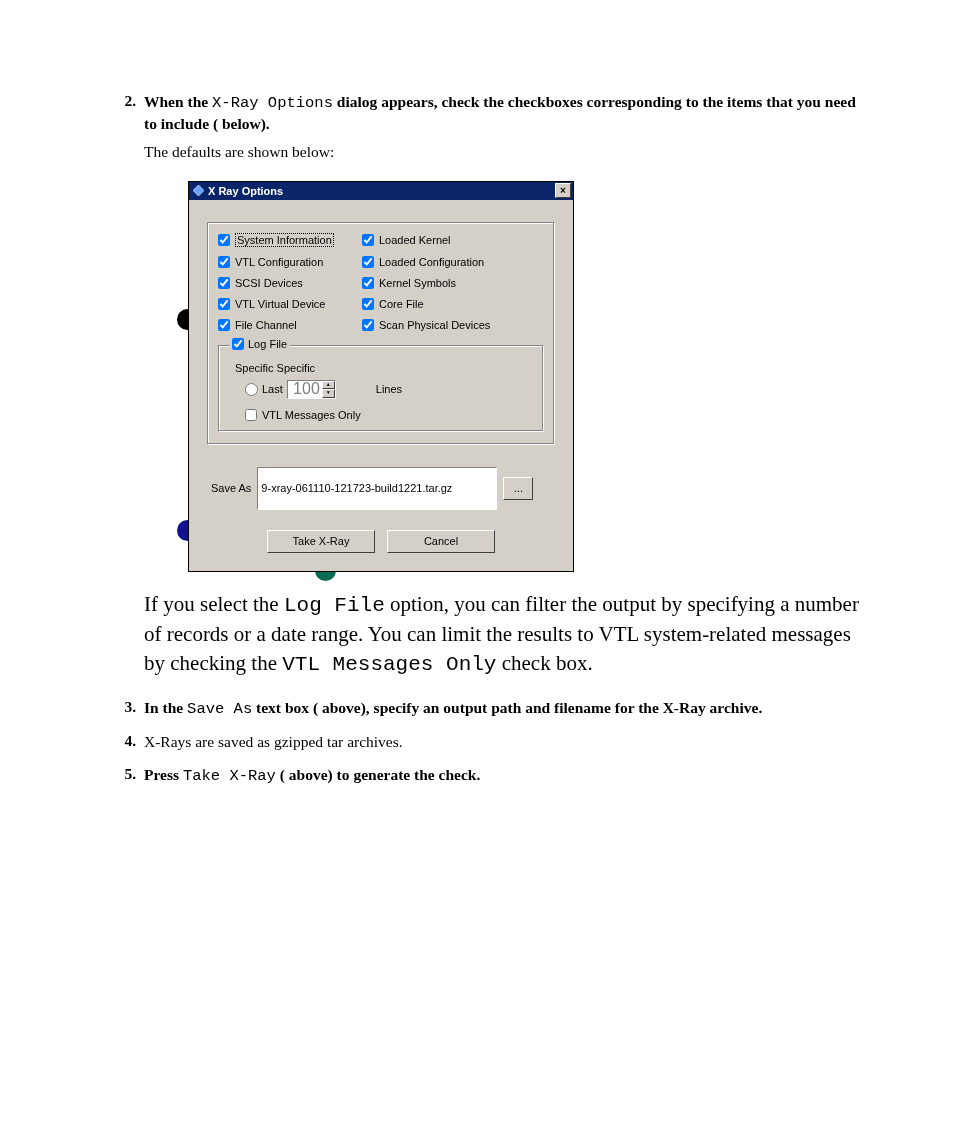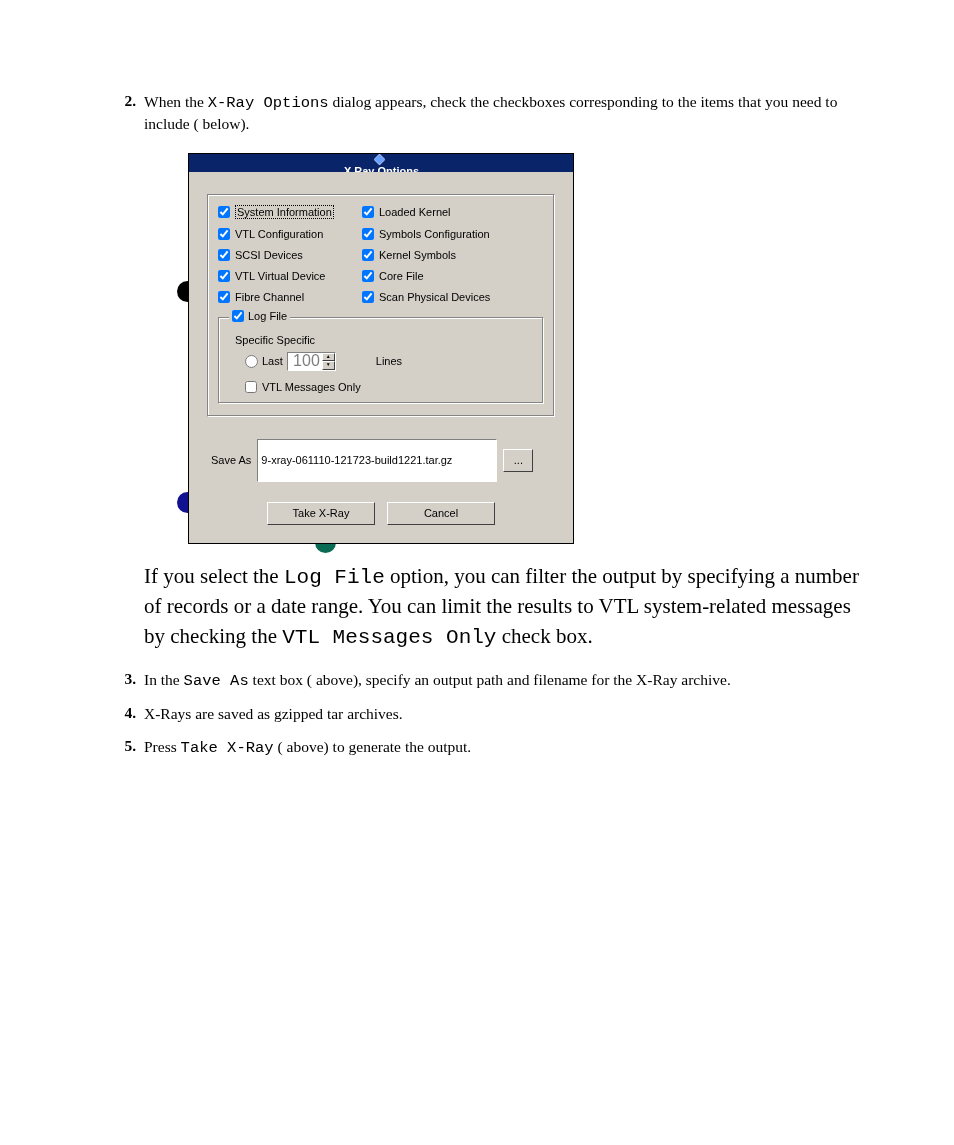--- a/index.html
+++ b/index.html
@@ -26,21 +26,21 @@
     text-align: right;
     padding-right: 8px;
     font-weight: bold;
     font-size: 15.5px;
   }
   .step-body {
     flex: 1 1 auto;
     font-size: 15.5px;
     line-height: 1.35;
   }
-  .step-body .bold { font-weight: normal; }
+  .step-body .bold { font-weight: bold; }
   .mono { font-family: "Courier New", Courier, monospace; }
   .subtext {
     margin-left: 34px;
     font-size: 15.5px;
     line-height: 1.4;
     margin-top: 4px;
   }
 
   
   .dialog-wrap {
@@ -54,21 +54,20 @@
   .titlebar {
     background: #0a246a;
     color: #fff;
     display: flex;
     align-items: center;
     height: 18px;
     padding: 0 2px 0 3px;
     font-weight: bold;
     border: 1px solid #000;
     border-bottom: none;
-    flex-direction: column;
   }
   .titlebar .title-icon {
     width: 12px; height: 12px; margin-right: 4px;
     display: inline-flex; align-items: center; justify-content: center;
   }
   .titlebar .title-text { flex: 1; }
   .titlebar .close {
     width: 14px; height: 13px;
     background: #d4d0c8;
     border: 1px solid #fff;
@@ -226,20 +225,21 @@
 <body>
 
 <div class="page">
 
   <div class="step">
     <div class="step-num">2.</div>
     <div class="step-body">
       <span class="bold">When the </span><span class="mono">X-Ray Options</span><span class="bold"> dialog appears, check the checkboxes corresponding to the items that you need to include (   below).</span>
     </div>
   </div>
+  <div class="subtext">The defaults are shown below:</div>
 
   <div class="dialog-wrap">
 
     <div class="marker m-black" style="left:-11px; top:128px;"></div>
     <div class="marker m-navy" style="left:-11px; top:339px;"></div>
     <div class="marker m-teal" style="left:127px; top:379px;"></div>
 
     <div class="titlebar">
       <span class="title-icon">
         <svg width="11" height="11" viewBox="0 0 11 11">
@@ -262,21 +262,21 @@
             <input type="checkbox" checked="" style="">
             <span>Loaded Kernel</span>
           </label>
 
           <label class="cb">
             <input type="checkbox" checked="" style="">
             <span>VTL Configuration</span>
           </label>
           <label class="cb">
             <input type="checkbox" checked="" style="">
-            <span>Symbols Configuration</span>
+            <span>Loaded Configuration</span>
           </label>
 
           <label class="cb">
             <input type="checkbox" checked="" style="">
             <span>SCSI Devices</span>
           </label>
           <label class="cb">
             <input type="checkbox" checked="" style="">
             <span>Kernel Symbols</span>
           </label>
@@ -285,21 +285,21 @@
             <input type="checkbox" checked="" style="">
             <span>VTL Virtual Device</span>
           </label>
           <label class="cb">
             <input type="checkbox" checked="" style="">
             <span>Core File</span>
           </label>
 
           <label class="cb">
             <input type="checkbox" checked="" style="">
-            <span>Fibre Channel</span>
+            <span>File Channel</span>
           </label>
           <label class="cb">
             <input type="checkbox" checked="" style="">
             <span>Scan Physical Devices</span>
           </label>
         </div>
 
         <div class="log-fieldset">
           <div class="log-legend">
             <input type="checkbox" checked="" style="">
@@ -355,17 +355,17 @@
   </div>
 
   <div class="step" style="margin-top:12px;">
     <div class="step-num">4.</div>
     <div class="step-body bold">X-Rays are saved as gzipped tar archives.</div>
   </div>
 
   <div class="step" style="margin-top:12px;">
     <div class="step-num">5.</div>
     <div class="step-body">
-      <span class="bold">Press </span><span class="mono">Take X-Ray</span><span class="bold"> (   above) to generate the output.</span>
+      <span class="bold">Press </span><span class="mono">Take X-Ray</span><span class="bold"> (   above) to generate the check.</span>
     </div>
   </div>
 
 </div>
 
 </body></html>

